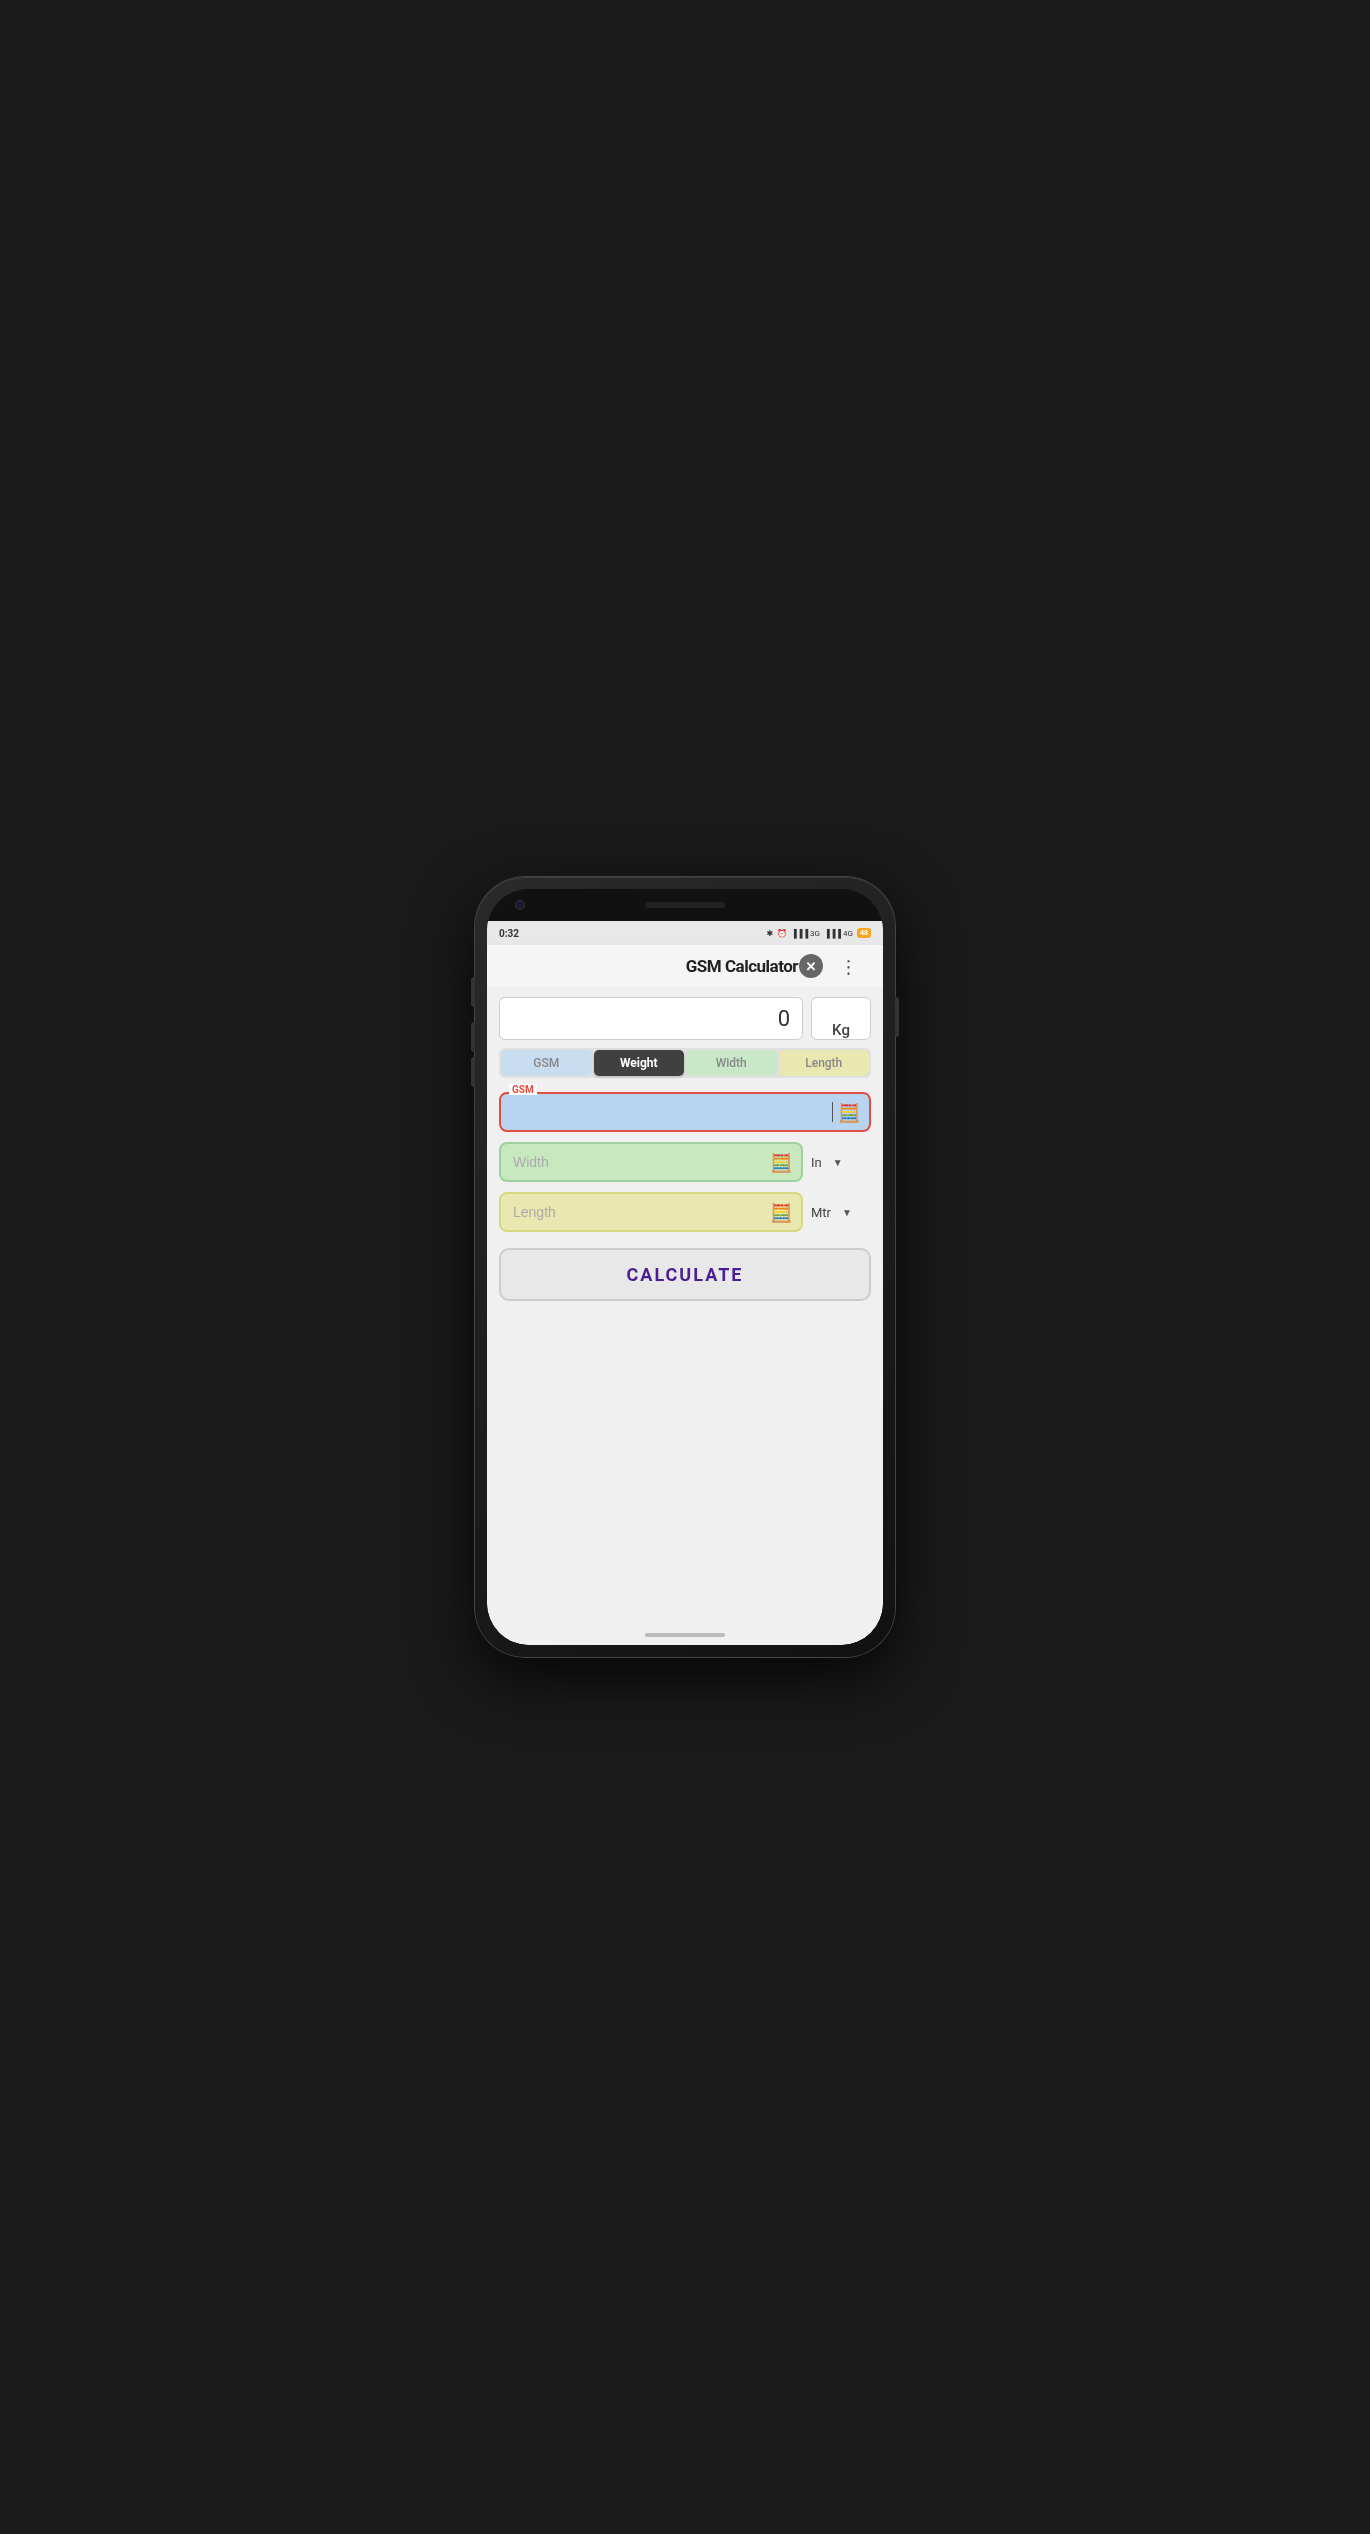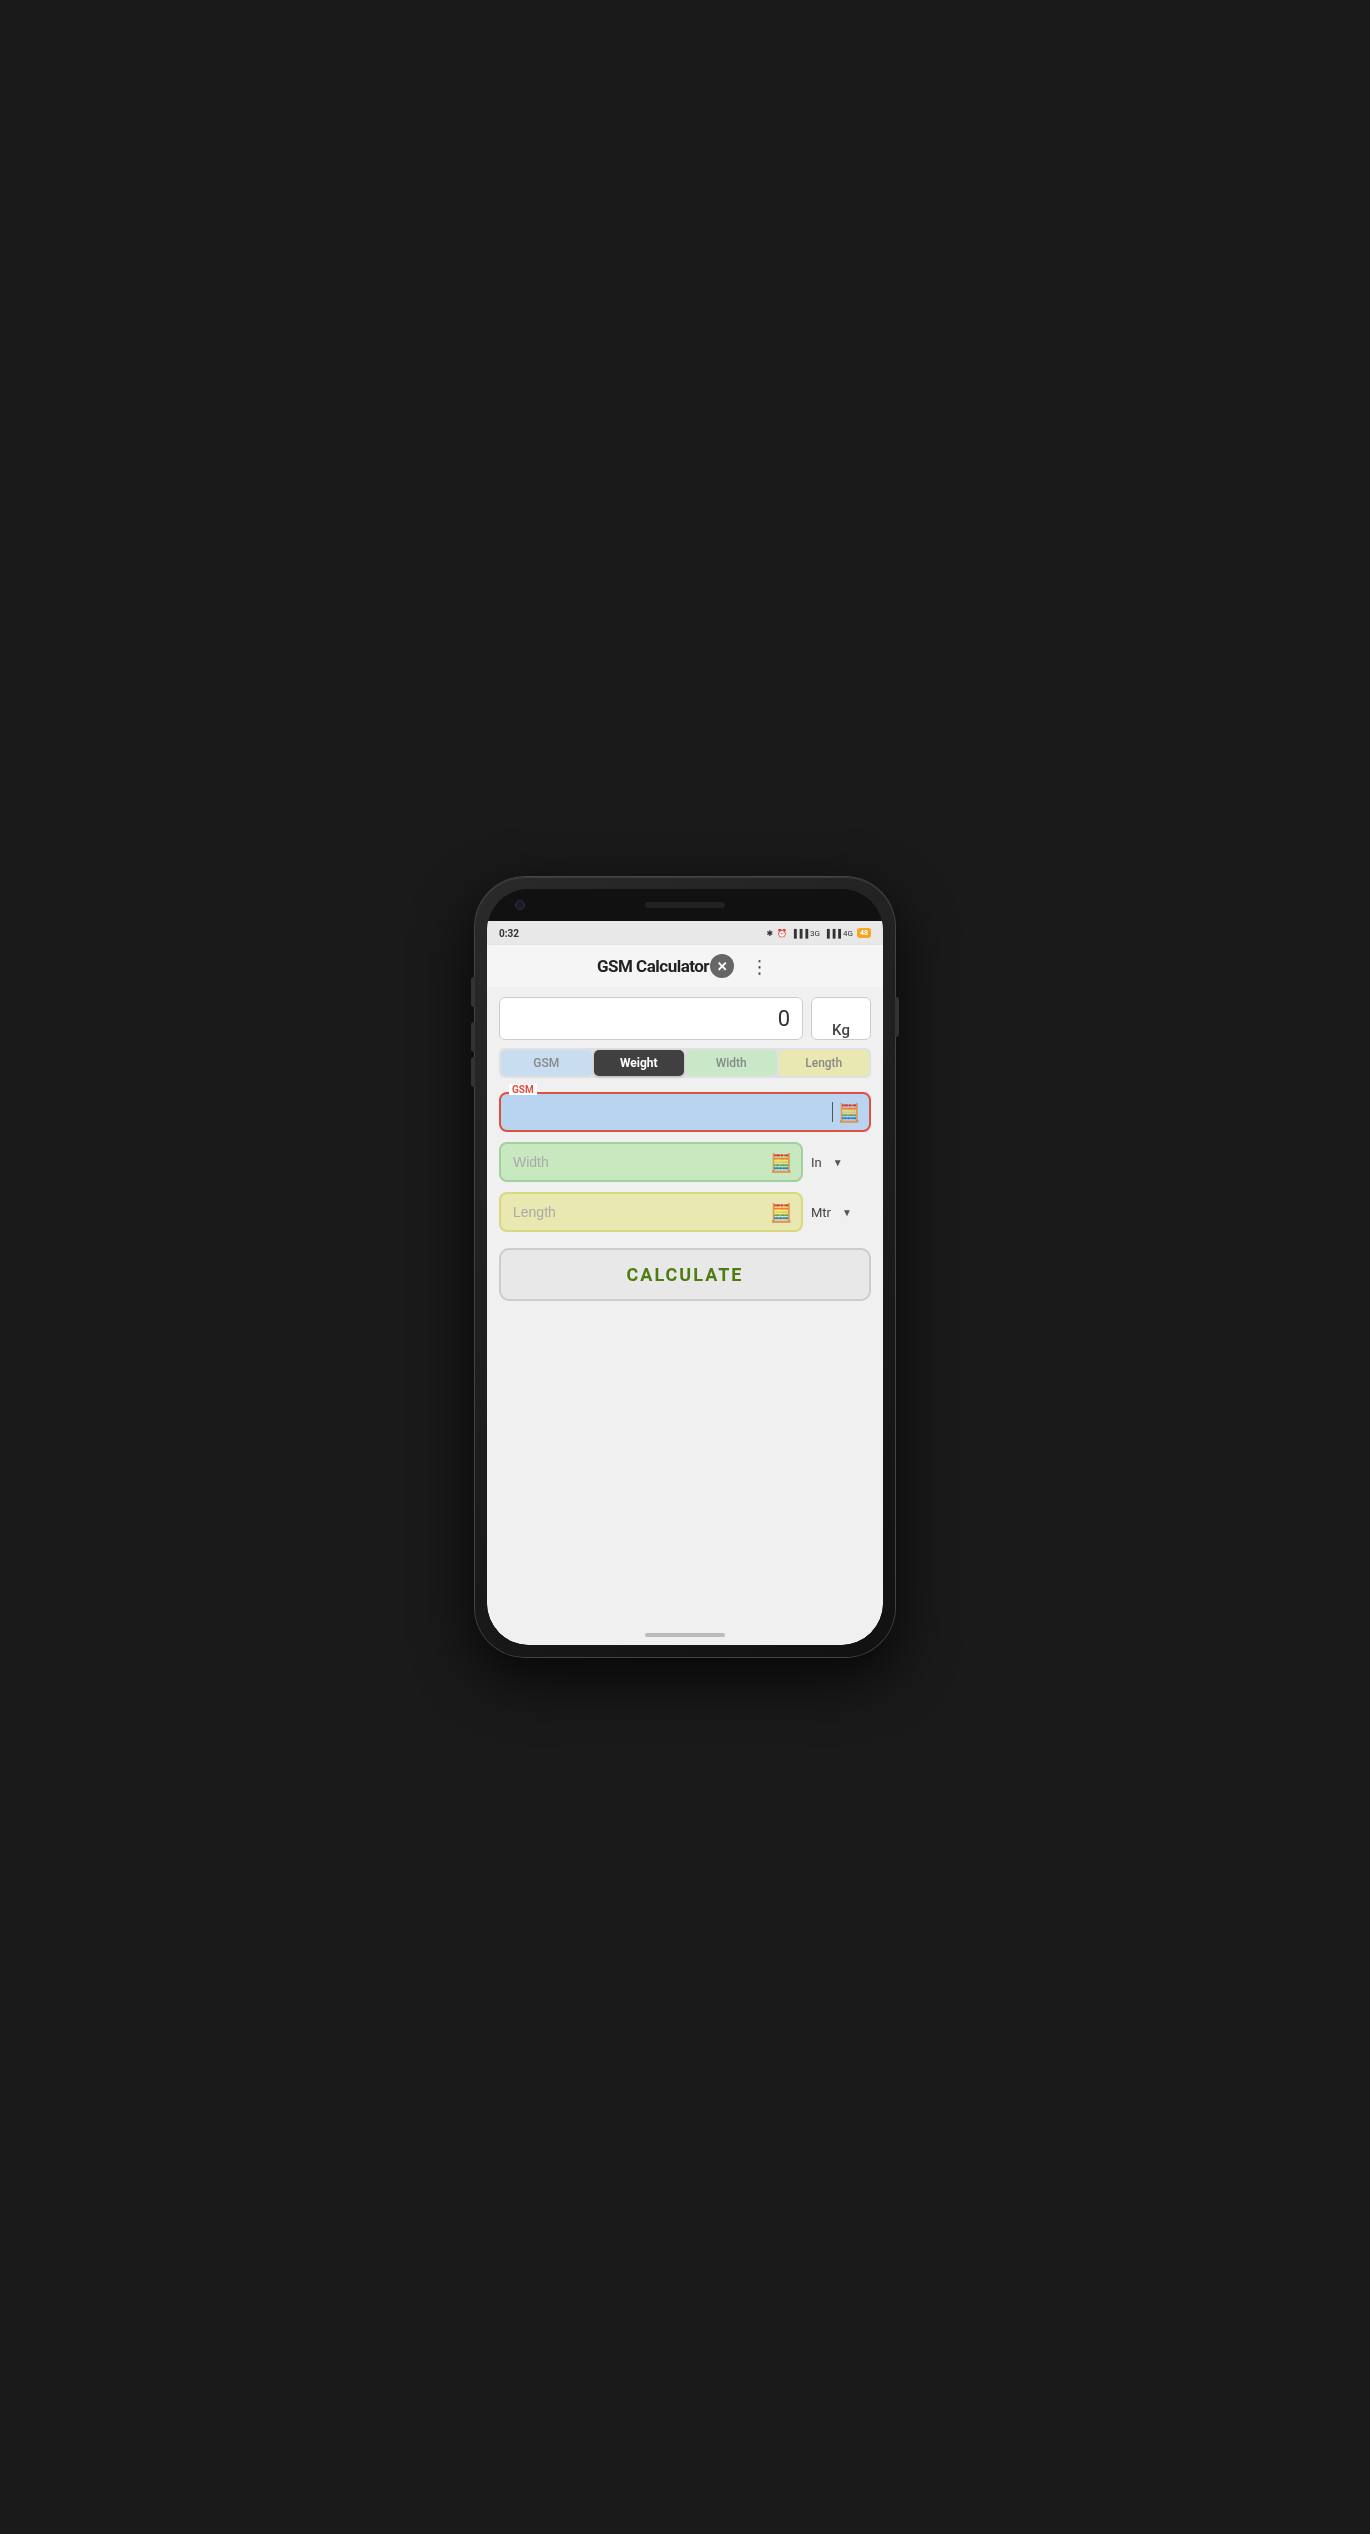--- a/index.html
+++ b/index.html
@@ -120,24 +120,24 @@
       color: white;
       border-radius: 3px;
       padding: 1px 3px;
       font-size: 7px;
       font-weight: bold;
     }
 
     
     .app-bar {
       background: #f5f5f5;
-      padding: 8px 10px;
-      display: flex;
-      align-items: center;
-      justify-content: center;
+      padding: 8px 21px;
+      display: flex;
+      align-items: center;
+      justify-content: flex-end;
       box-shadow: 0 1px 3px rgba(0,0,0,0.1);
     }
 
     .app-title {
       font-size: 17px;
       font-weight: bold;
       color: #222;
       letter-spacing: -0.5px;
     }
 
@@ -363,21 +363,21 @@
 
     
     .calculate-btn {
       background: #e8e8e8;
       border: 2px solid #ccc;
       border-radius: 10px;
       padding: 14px;
       text-align: center;
       font-size: 18px;
       font-weight: bold;
-      color: #4d7c0f;
+      color: #4c1d95;
       letter-spacing: 2px;
       cursor: pointer;
       margin-top: 8px;
     }
 
     
     .phone-bottom {
       height: 20px;
       background: #f0f0f0;
       display: flex;

